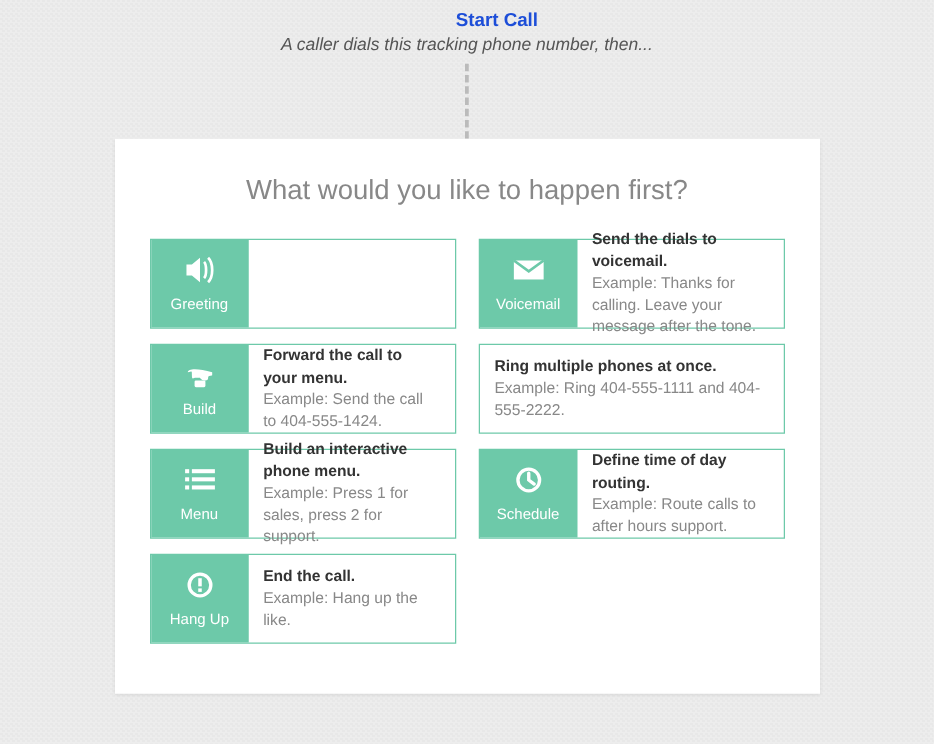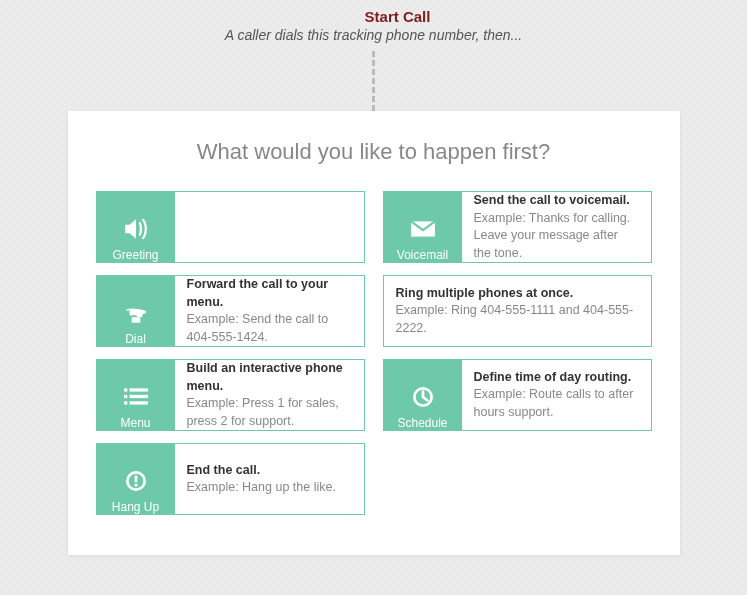--- a/index.html
+++ b/index.html
@@ -6,26 +6,26 @@
     body {
       font-family: "Helvetica Neue", Helvetica, Arial, sans-serif;
       background: #eaeaea;
       background-image: repeating-conic-gradient(#e8e8e8 0% 25%, #ededed 0% 50%);
       background-size: 4px 4px;
       width: 747px;
       height: 595px;
       overflow: hidden;
     }
     .header { text-align: center; padding-top: 8px; }
-    .header-title { font-size: 15px; font-weight: bold; color: #7f1d1d; margin-left: 48px; }
+    .header-title { font-size: 15px; font-weight: bold; color: #1d4ed8; margin-left: 48px; }
     .header-sub { font-size: 14px; color: #555; margin-top: 2px; font-style: italic; }
     .connector { width: 0; height: 60px; border-left: 3px dashed #bbb; margin: 8px auto 0; }
     .panel {
       background: #fff;
-      width: 612px;
+      width: 564px;
       margin: 0 auto;
       padding: 28px 28px 40px;
       box-shadow: 0 1px 3px rgba(0,0,0,0.08);
     }
     .panel-title {
       text-align: center;
       font-size: 22px;
       font-weight: 400;
       color: #888;
       margin-bottom: 26px;
@@ -42,21 +42,21 @@
       cursor: pointer;
       background: #fff;
     }
     .option-icon {
       width: 78px;
       background: #6dc9a9;
       color: #fff;
       display: flex;
       flex-direction: column;
       align-items: center;
-      justify-content: flex-end;
+      justify-content: center;
       flex-shrink: 0;
     }
     .option-icon svg { width: 26px; height: 22px; fill: #fff; }
     .option-icon-label { font-size: 12px; margin-top: 4px; font-weight: 500; }
     .option-text {
       padding: 10px 12px;
       display: flex;
       flex-direction: column;
       justify-content: center;
       font-size: 12.5px;
@@ -96,34 +96,34 @@
       <div class="option-icon">
         <span>
           <svg viewBox="0 0 24 20">
               <rect x="1" y="3" width="22" height="14" fill="#fff"></rect>
               <path d="M1 3l11 8 11-8" stroke="#6dc9a9" stroke-width="2" fill="none"></path>
             </svg>
         </span>
         <span class="option-icon-label">Voicemail</span>
       </div>
       <div class="option-text">
-        <span class="option-title">Send the call to voicemail.</span>
+        <span class="option-title">Send the dials to voicemail.</span>
         <span class="option-desc">Example: Thanks for calling. Leave your message after the tone.</span>
       </div>
     </div>
 
     <div class="option">
       <div class="option-icon">
         <span>
           <svg viewBox="0 0 24 20">
               <path d="M3 8c0-3 8-3 18 0v2c0 1-3 0-3 2s-1 2-3 2-3-2-3-2-1 0-3 0-3 2-3-2 0-2-3-2z"></path>
               <rect x="8" y="14" width="8" height="5" rx="1"></rect>
             </svg>
         </span>
-        <span class="option-icon-label">Dial</span>
+        <span class="option-icon-label">Build</span>
       </div>
       <div class="option-text">
         <span class="option-title">Forward the call to your menu.</span>
         <span class="option-desc">Example: Send the call to 404-555-1424.</span>
       </div>
     </div>
 
     <div class="option">
       <div class="option-text">
         <span class="option-title">Ring multiple phones at once.</span>

